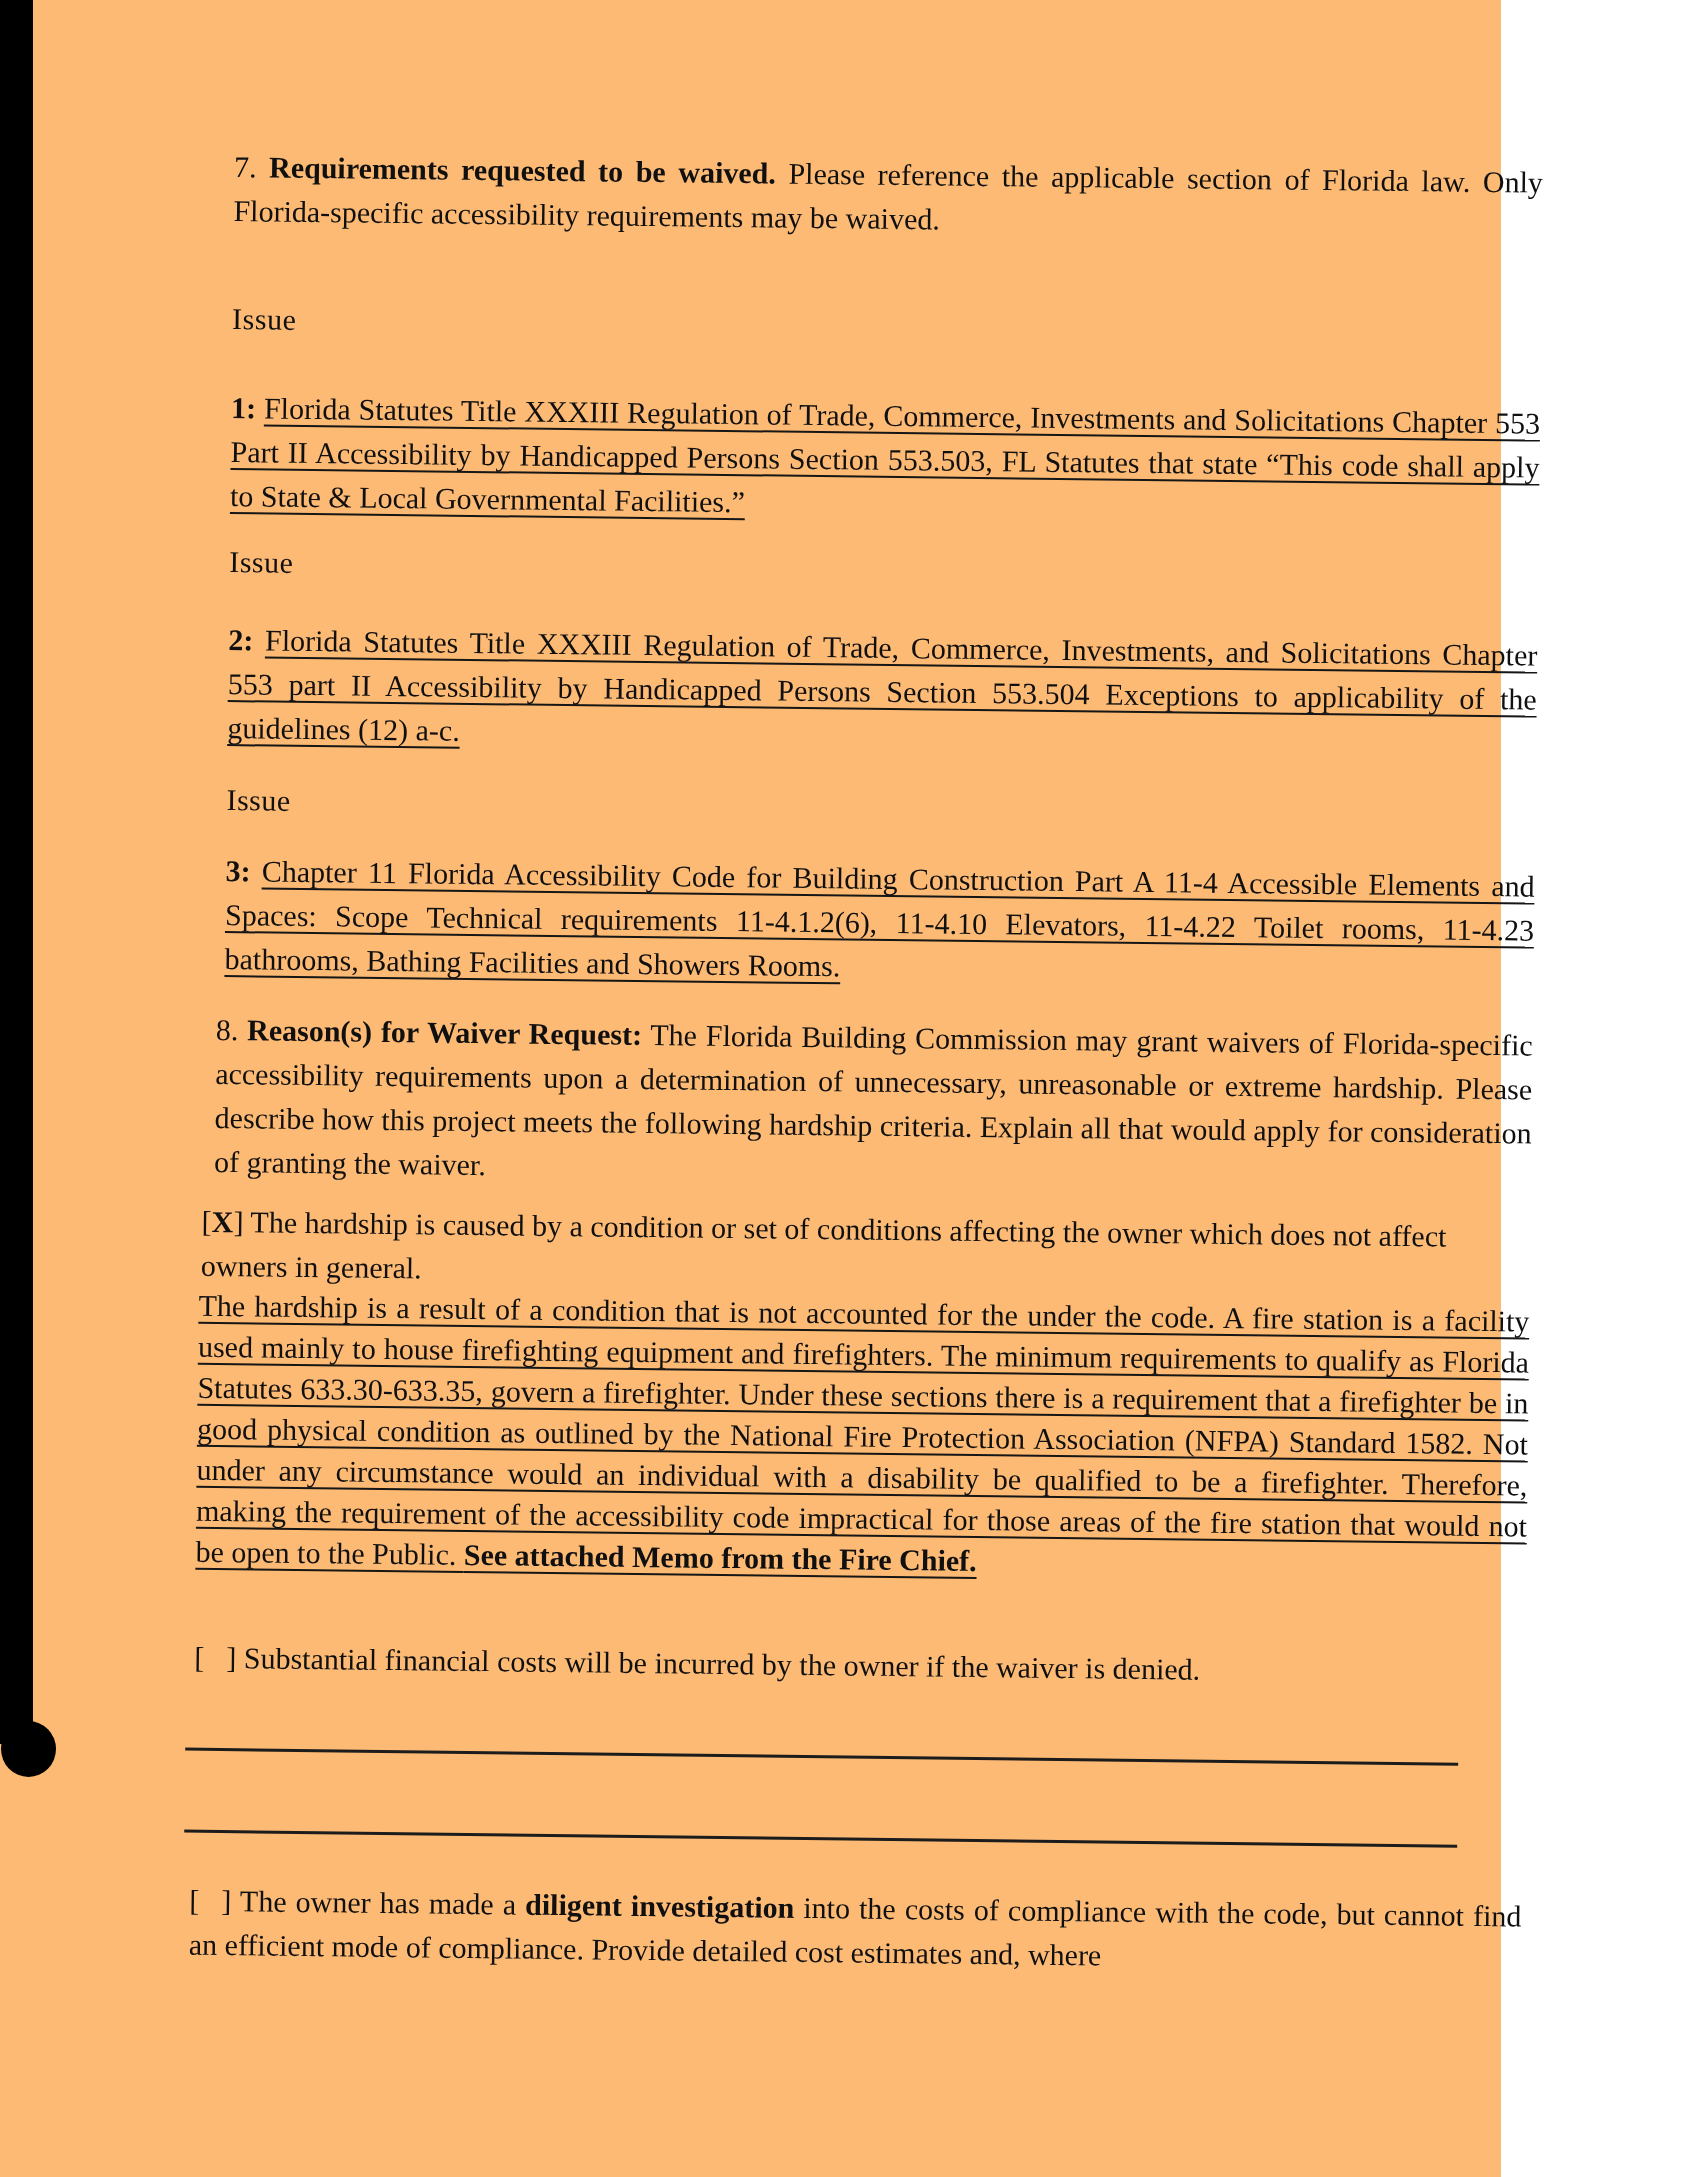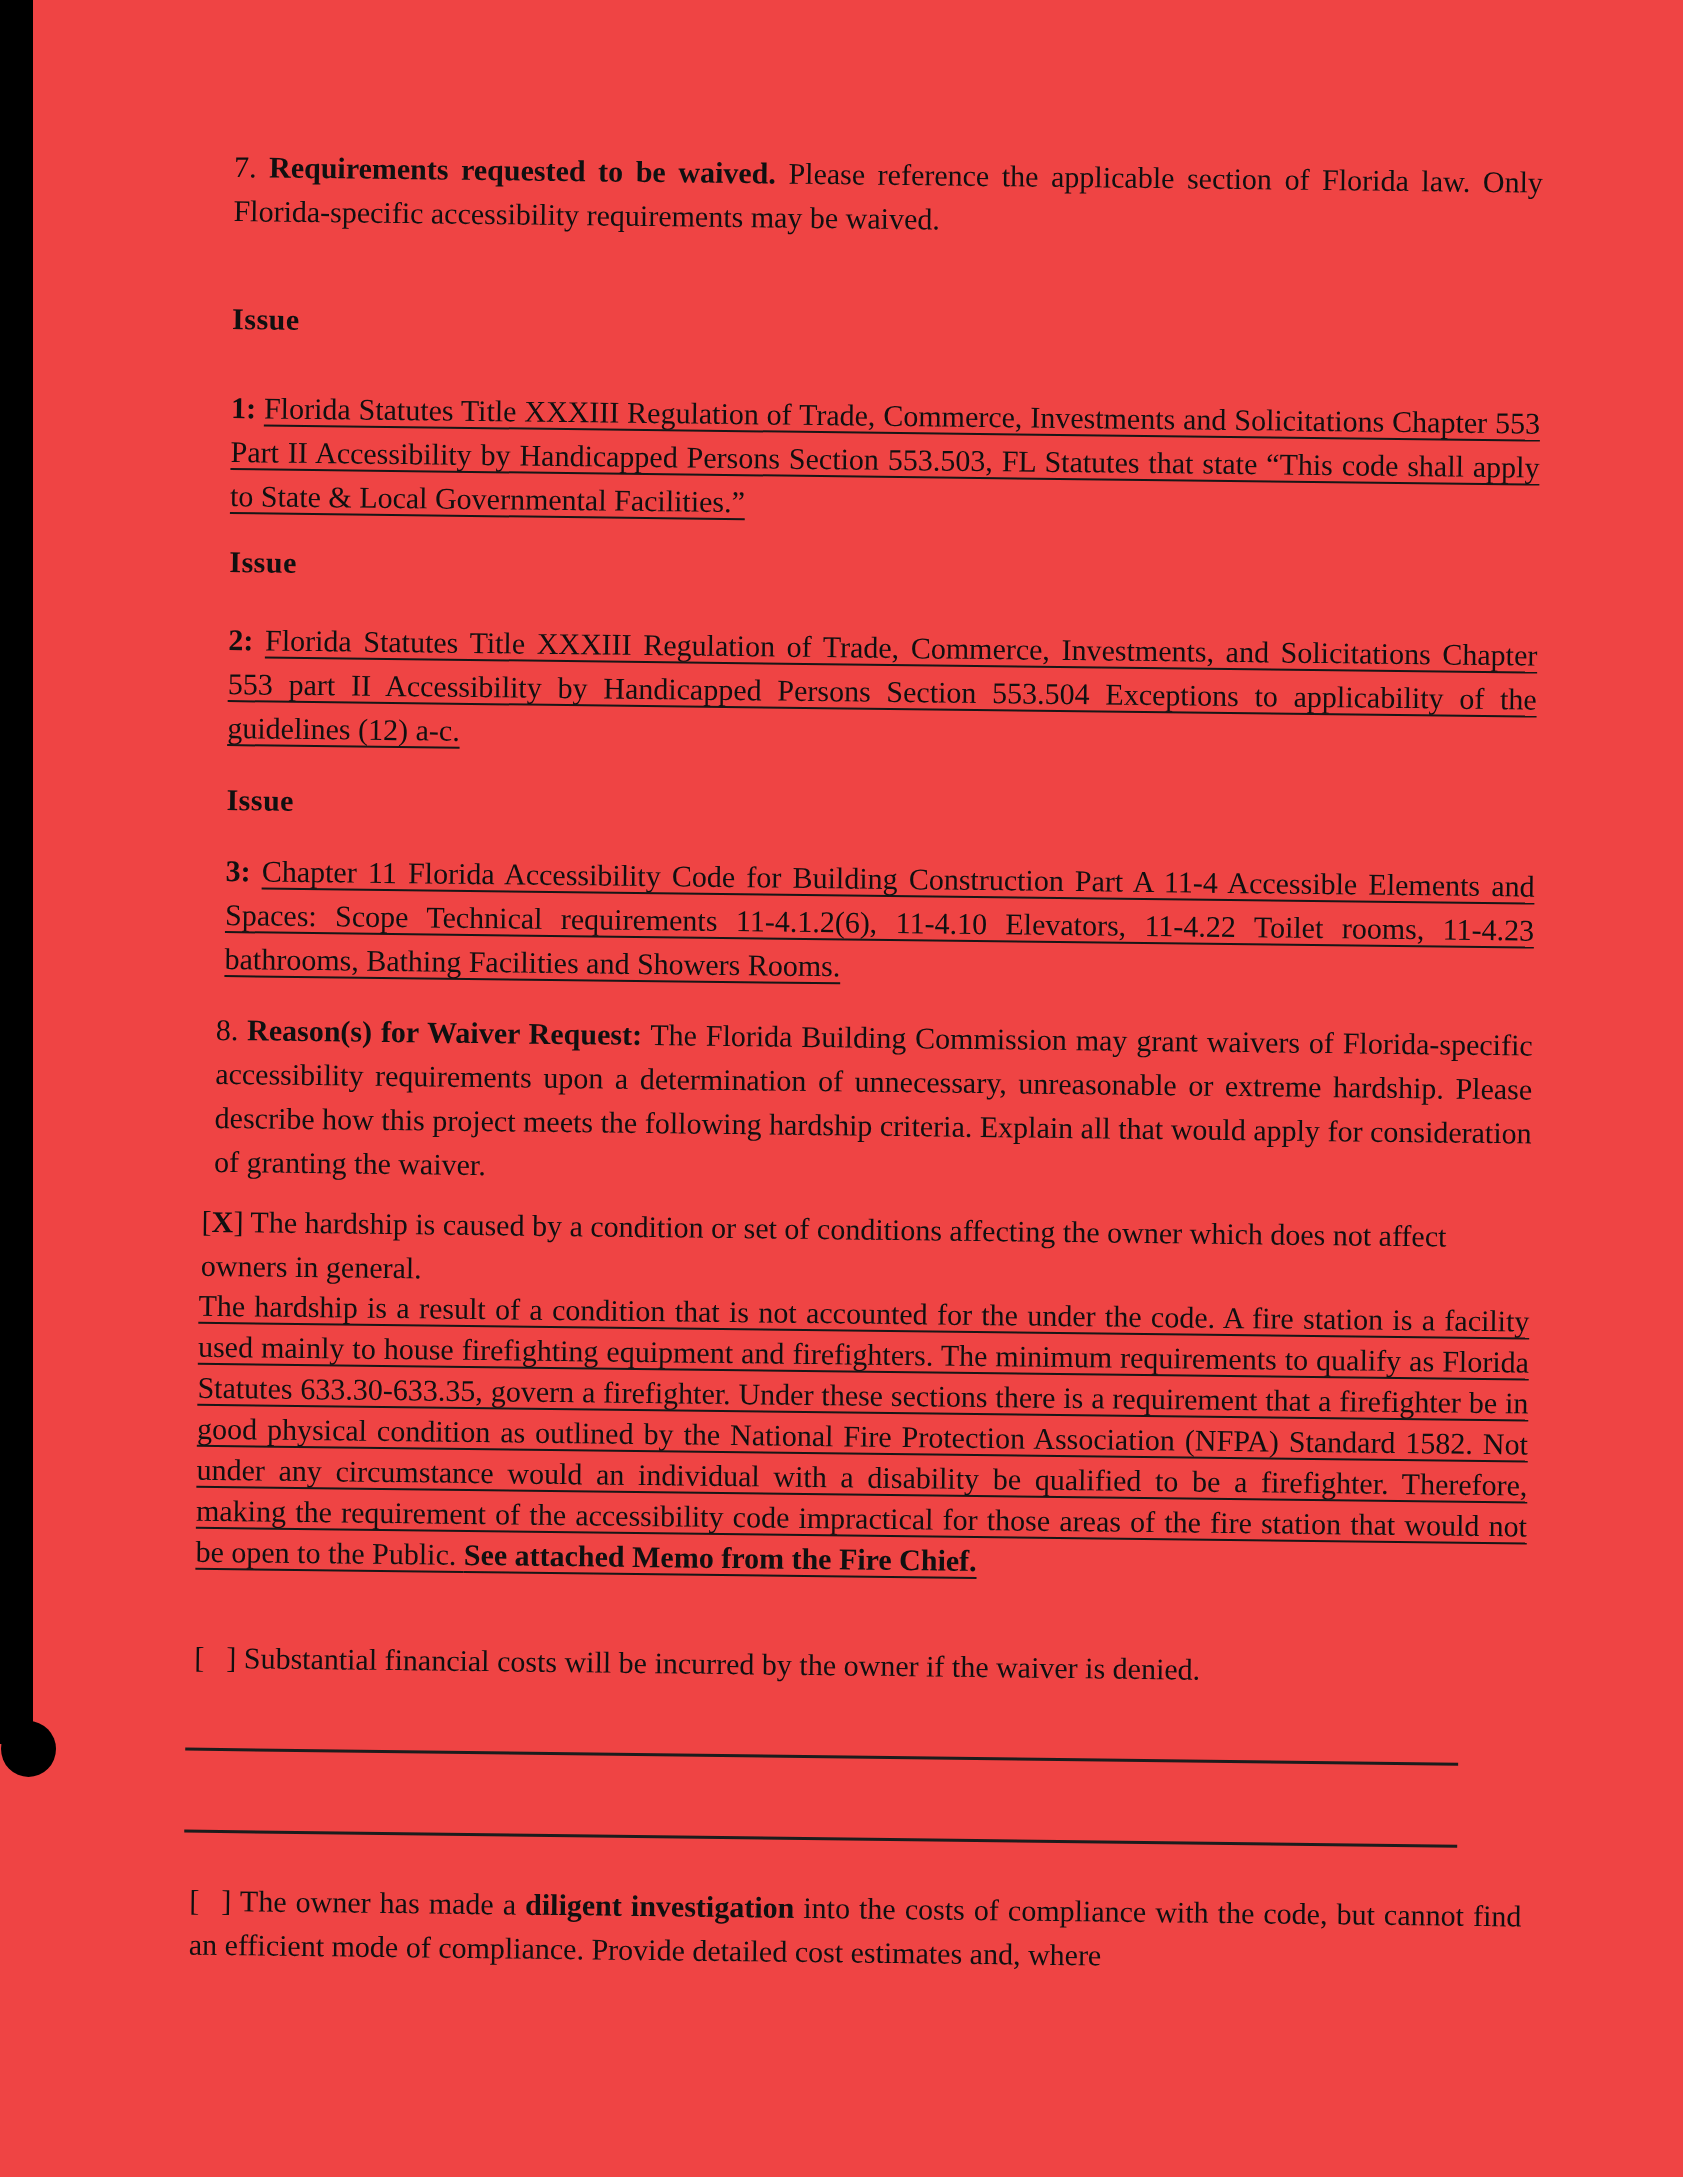--- a/index.html
+++ b/index.html
@@ -1,32 +1,32 @@
 <!DOCTYPE html>
 <html><head>
 <meta charset="utf-8">
 <style>
   html,body{margin:0;padding:0;}
   body{width:1683px;height:2177px;background:#ffffff;overflow:hidden;}
   .page{
-    position:relative;width:1683px;height:2177px;background:#ef4444;
+    position:relative;width:1501px;height:2177px;background:#fdba74;
     font-family:"Liberation Serif","DejaVu Serif",serif;
     color:#101010;
   }
   
   .scan-strip{position:absolute;left:0;top:0;width:33px;height:1744px;background:#000;}
   .scan-strip-end{position:absolute;left:1px;top:1721px;width:55px;height:56px;background:#000;border-radius:50%;}
   
   .sheet{
     position:absolute;left:228px;top:0;width:1317px;height:2177px;
     transform:rotate(0.68deg);transform-origin:0 0;
   }
   .blk{position:absolute;font-size:30px;line-height:44px;margin:0;}
   .just{text-align:justify;}
-  .issue{font-weight:bold;letter-spacing:0.5px;}
+  .issue{font-weight:normal;letter-spacing:0.5px;}
   .bold{font-weight:bold;}
   .u{
     text-decoration:underline;
     text-decoration-thickness:2.4px;
     text-underline-offset:6px;
     text-decoration-color:#161616;
   }
   .hard{line-height:41px;}
   .cb-mark{font-weight:bold;display:inline-block;min-width:22px;text-align:center;}
   .rule{position:absolute;border-top:3px solid #1c1c1c;height:0;}

